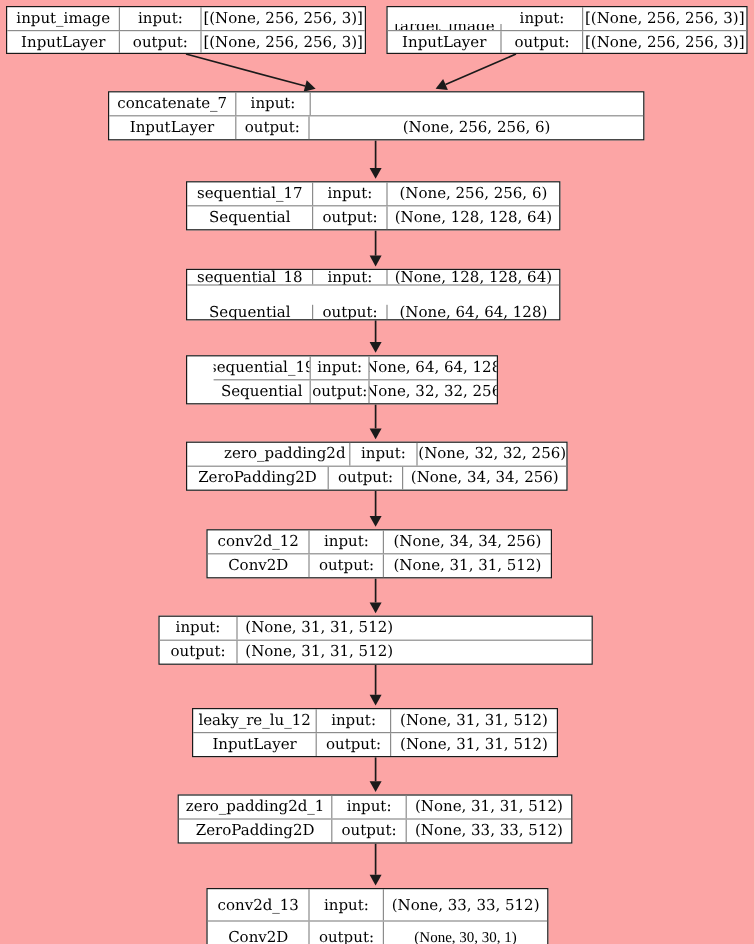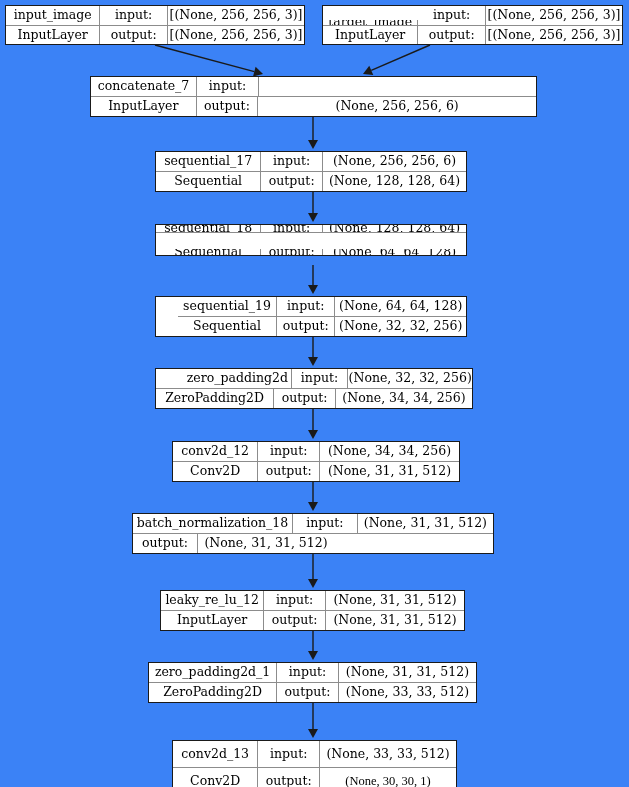--- a/index.html
+++ b/index.html
@@ -7,21 +7,21 @@
     padding: 0;
     background: #ffffff;
   }
   body {
     font-family: "DejaVu Serif", "Liberation Serif", serif;
   }
   #canvas {
     position: relative;
     width: 629px;
     height: 787px;
-    background: #3b82f6;
+    background: #fca5a5;
     overflow: hidden;
   }
 
   
   .node {
     position: absolute;
     box-sizing: border-box;
     border: 1px solid #1a1a1a;
     background: #ffffff;
     display: flex;
@@ -155,33 +155,33 @@
           <div class="cell c-name" style="width: 106px;">sequential_17</div>
           <div class="cell c-io" style="width: 62px;">input:</div>
           <div class="cell c-shape" style="width: 144px;">(None, 256, 256, 6)</div>
         </div>
         <div class="node-row bottom">
           <div class="cell c-name" style="width: 106px;">Sequential</div>
           <div class="cell c-io" style="width: 62px;">output:</div>
           <div class="cell c-shape" style="width: 144px;">(None, 128, 128, 64)</div>
         </div>
       </div>
-      <div class="node" style="left: 155px; top: 224px; width: 312px; height: 32px; gap: 16px;">
+      <div class="node" style="left: 155px; top: 224px; width: 312px; height: 43px; gap: 16px;">
         <div class="node-row top">
           <div class="cell c-name" style="width: 106px;">sequential_18</div>
           <div class="cell c-io" style="width: 62px;">input:</div>
           <div class="cell c-shape" style="width: 144px;">(None, 128, 128, 64)</div>
         </div>
         <div class="node-row bottom">
           <div class="cell c-name" style="width: 106px;">Sequential</div>
           <div class="cell c-io" style="width: 62px;">output:</div>
           <div class="cell c-shape" style="width: 144px;">(None, 64, 64, 128)</div>
         </div>
       </div>
-      <div class="node" style="left: 155px; top: 296px; width: 312px; height: 41px; padding-left: 22px;">
+      <div class="node" style="left: 155px; top: 296px; width: 260px; height: 41px; padding-left: 22px;">
         <div class="node-row top">
           <div class="cell c-name" style="width: 106px;">sequential_19</div>
           <div class="cell c-io" style="width: 62px;">input:</div>
           <div class="cell c-shape" style="width: 140px;">(None, 64, 64, 128)</div>
         </div>
         <div class="node-row bottom">
           <div class="cell c-name" style="width: 106px;">Sequential</div>
           <div class="cell c-io" style="width: 62px;">output:</div>
           <div class="cell c-shape" style="width: 140px;">(None, 32, 32, 256)</div>
         </div>
@@ -205,21 +205,20 @@
           <div class="cell c-shape" style="width: 140px;">(None, 34, 34, 256)</div>
         </div>
         <div class="node-row bottom">
           <div class="cell c-name" style="width: 86px;">Conv2D</div>
           <div class="cell c-io" style="width: 62px;">output:</div>
           <div class="cell c-shape" style="width: 140px;">(None, 31, 31, 512)</div>
         </div>
       </div>
       <div class="node" style="left: 132px; top: 513px; width: 362px; height: 41px;">
         <div class="node-row top">
-          <div class="cell c-name" style="width: 161px;">batch_normalization_18</div>
           <div class="cell c-io" style="width: 65px;">input:</div>
           <div class="cell c-shape" style="width: 136px;">(None, 31, 31, 512)</div>
         </div>
         <div class="node-row bottom">
           <div class="cell c-io" style="width: 65px;">output:</div>
           <div class="cell c-shape" style="width: 136px;">(None, 31, 31, 512)</div>
         </div>
       </div>
       <div class="node" style="left: 160px; top: 590px; width: 305px; height: 41px;">
         <div class="node-row top">

